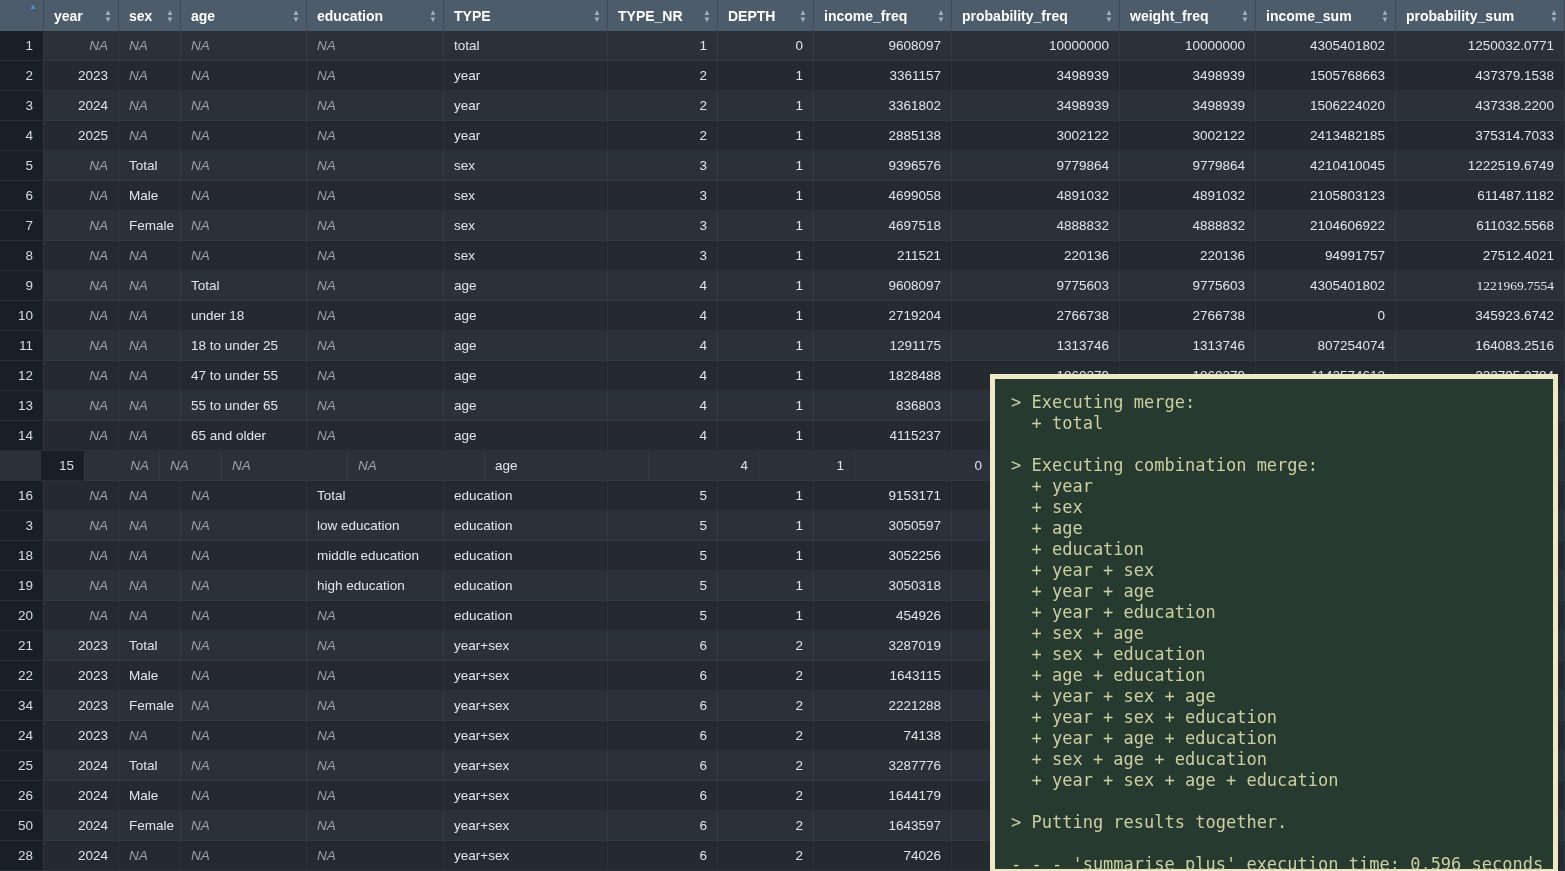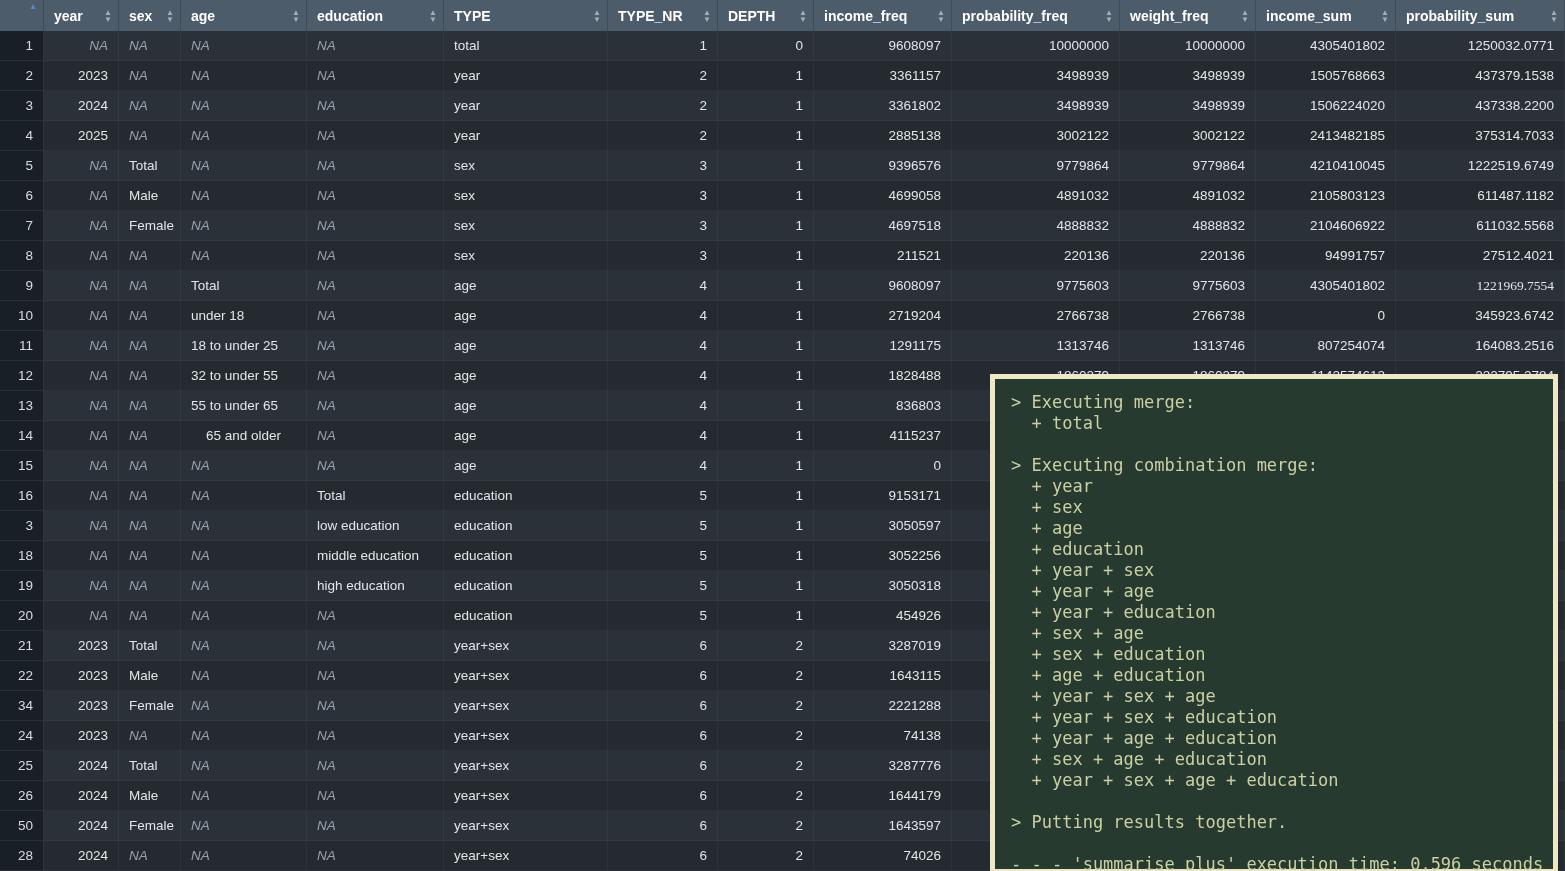--- a/index.html
+++ b/index.html
@@ -323,21 +323,21 @@
         <div class="cell right" style="width: 138px;">1291175</div>
         <div class="cell right" style="width: 168px;">1313746</div>
         <div class="cell right" style="width: 136px;">1313746</div>
         <div class="cell right" style="width: 140px;">807254074</div>
         <div class="cell right" style="width: 169px;">164083.2516</div>
       </div>
       <div class="trow even">
         <div class="cell right rownum" style="width: 44px;">12</div>
         <div class="cell right na" style="width: 75px;">NA</div>
         <div class="cell na" style="width: 62px;">NA</div>
-        <div class="cell" style="width: 126px;">32 to under 55</div>
+        <div class="cell" style="width: 126px;">47 to under 55</div>
         <div class="cell na" style="width: 137px;">NA</div>
         <div class="cell" style="width: 164px;">age</div>
         <div class="cell right" style="width: 110px;">4</div>
         <div class="cell right" style="width: 96px;">1</div>
         <div class="cell right" style="width: 138px;">1828488</div>
         <div class="cell right" style="width: 168px;">1860279</div>
         <div class="cell right" style="width: 136px;">1860279</div>
         <div class="cell right" style="width: 140px;">1142574613</div>
         <div class="cell right" style="width: 169px;">232795.2784</div>
       </div>
@@ -353,33 +353,33 @@
         <div class="cell right" style="width: 138px;">836803</div>
         <div class="cell right" style="width: 168px;"></div>
         <div class="cell right" style="width: 136px;"></div>
         <div class="cell right" style="width: 140px;"></div>
         <div class="cell right" style="width: 169px;"></div>
       </div>
       <div class="trow even">
         <div class="cell right rownum" style="width: 44px;">14</div>
         <div class="cell right na" style="width: 75px;">NA</div>
         <div class="cell na" style="width: 62px;">NA</div>
-        <div class="cell" style="width: 126px; text-align: center;">65 and older</div>
+        <div class="cell" style="width: 126px;">65 and older</div>
         <div class="cell na" style="width: 137px;">NA</div>
         <div class="cell" style="width: 164px;">age</div>
         <div class="cell right" style="width: 110px;">4</div>
         <div class="cell right" style="width: 96px;">1</div>
         <div class="cell right" style="width: 138px;">4115237</div>
         <div class="cell right" style="width: 168px;"></div>
         <div class="cell right" style="width: 136px;"></div>
         <div class="cell right" style="width: 140px;"></div>
         <div class="cell right" style="width: 169px;"></div>
       </div>
       <div class="trow odd">
-        <div class="cell right rownum" style="width: 44px;">15</div>
+        <div class="cell right rownum" style="width: 44px; margin-left: 41px;">15</div>
         <div class="cell right na" style="width: 75px;">NA</div>
         <div class="cell na" style="width: 62px;">NA</div>
         <div class="cell na" style="width: 126px;">NA</div>
         <div class="cell na" style="width: 137px;">NA</div>
         <div class="cell" style="width: 164px;">age</div>
         <div class="cell right" style="width: 110px;">4</div>
         <div class="cell right" style="width: 96px;">1</div>
         <div class="cell right" style="width: 138px;">0</div>
         <div class="cell right" style="width: 168px;"></div>
         <div class="cell right" style="width: 136px;"></div>

